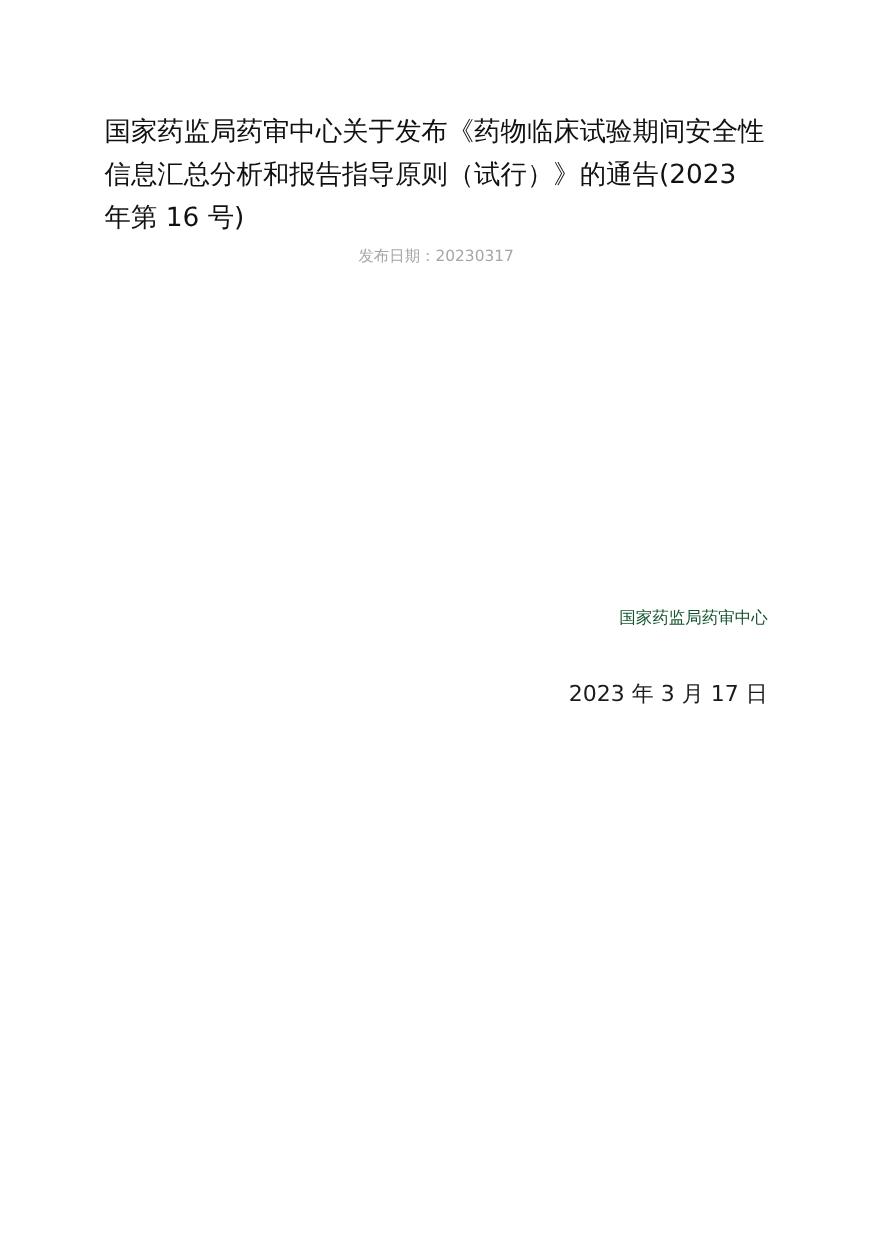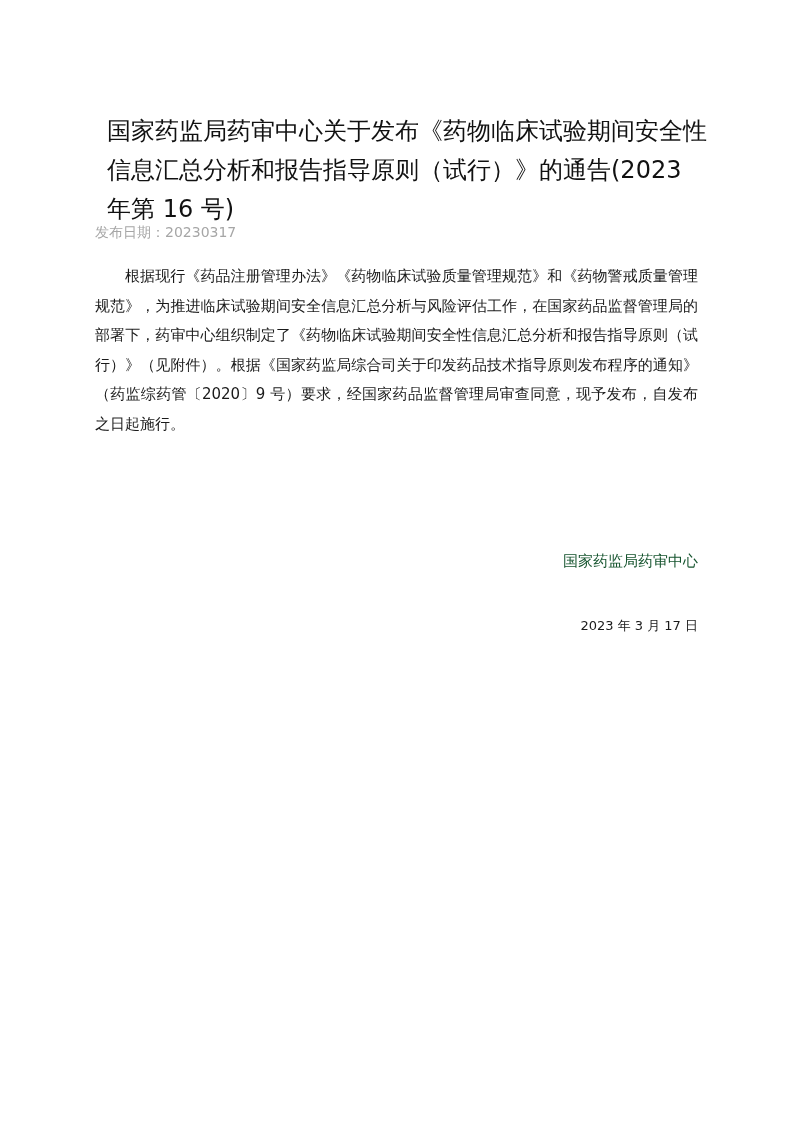--- a/index.html
+++ b/index.html
@@ -22,31 +22,31 @@
       width: 603px;
     }
     .title {
       position: absolute;
       left: 0;
       top: 100px;
       width: 603px;
       font-size: 24px;
       line-height: 39px;
       color: #111111;
-      margin: 12px;
+      margin: 0;
       font-weight: normal;
       letter-spacing: 0px;
       word-break: break-all;
     }
     .pubdate {
       position: absolute;
       left: 0;
       top: 224px;
       width: 603px;
-      text-align: left;
+      text-align: center;
       font-size: 14px;
       color: #a6a6a6;
     }
     .pubdate .label { }
     .body {
       position: absolute;
       left: 0;
       top: 262px;
       width: 603px;
       font-size: 15px;
@@ -64,32 +64,31 @@
       right: 0;
       top: 552px;
       font-size: 15px;
       text-align: right;
       color: #14532d;
     }
     .date {
       position: absolute;
       right: 0;
       top: 617px;
-      font-size: 13px;
+      font-size: 20px;
       text-align: right;
       color: #1a1a1a;
     }
   </style>
 </head>
 <body>
 
 <div class="page">
   <h1 class="title">国家药监局药审中心关于发布《药物临床试验期间安全性信息汇总分析和报告指导原则（试行）》的通告(2023 年第 16 号)</h1>
 
   <div class="pubdate"><span class="label">发布日期：</span><span>20230317</span></div>
 
   <div class="body">
-    <p>根据现行《药品注册管理办法》《药物临床试验质量管理规范》和《药物警戒质量管理规范》，为推进临床试验期间安全信息汇总分析与风险评估工作，在国家药品监督管理局的部署下，药审中心组织制定了《药物临床试验期间安全性信息汇总分析和报告指导原则（试行）》（见附件）。根据《国家药监局综合司关于印发药品技术指导原则发布程序的通知》（药监综药管〔2020〕9 号）要求，经国家药品监督管理局审查同意，现予发布，自发布之日起施行。</p>
   </div>
 
   <div class="signature">国家药监局药审中心</div>
   <div class="date">2023 年 3 月 17 日</div>
 </div>
 
 </body></html>

